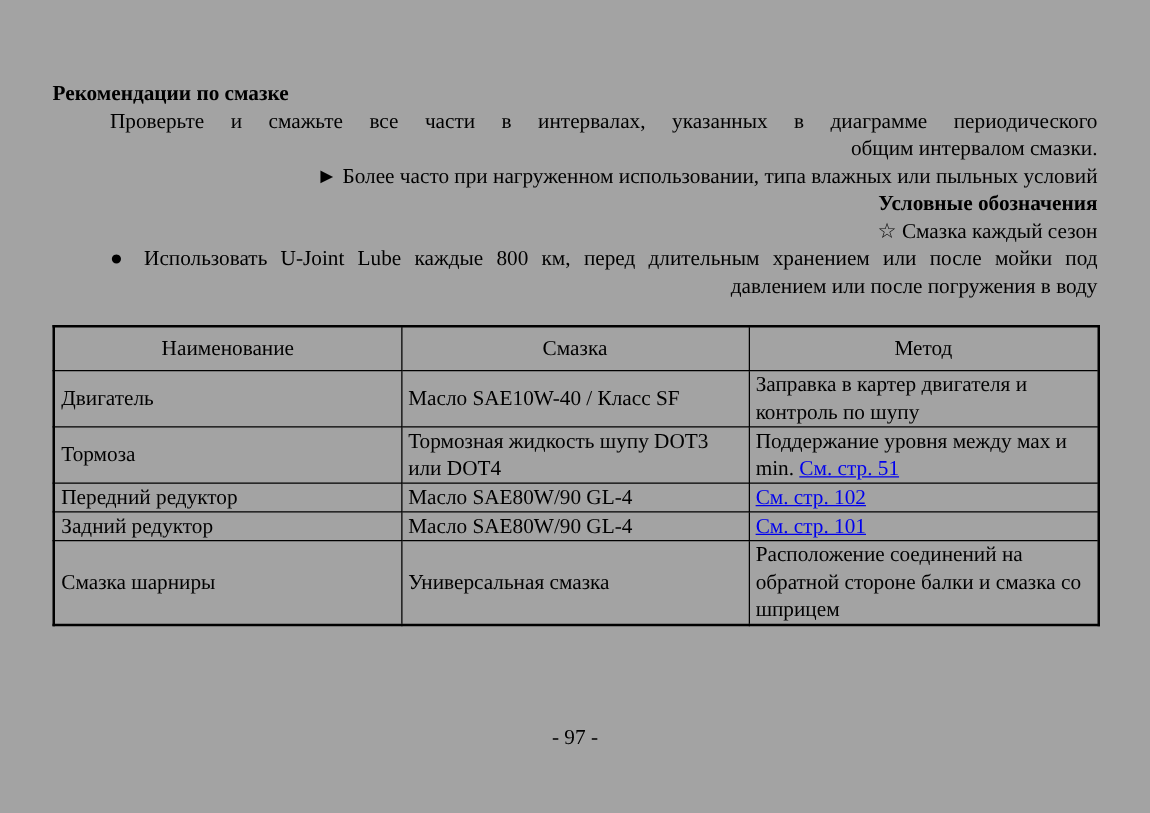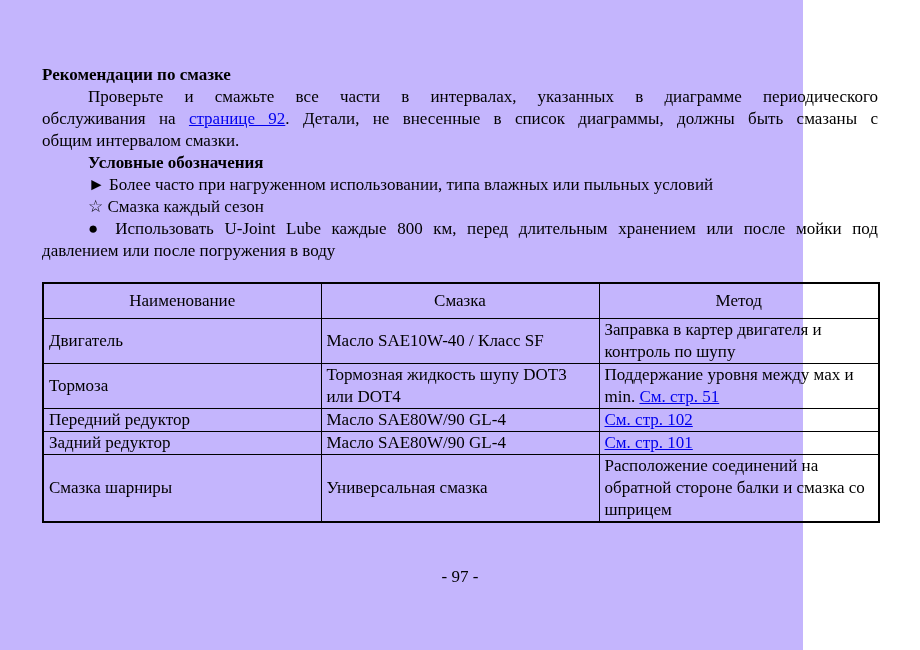--- a/index.html
+++ b/index.html
@@ -7,26 +7,26 @@
   body {
     width: 920px;
     height: 650px;
     overflow: hidden;
     font-family: "Liberation Serif", "DejaVu Serif", serif;
     color: #000000;
     font-size: 17px;
     line-height: 22px;
   }
   .page {
-    width: 803px;
+    width: 920px;
     height: 650px;
     padding: 64px 36px 0 42px;
-    background: #c4b5fd;
+    background: #a3a3a3;
   }
-  .line { width: 836px; }
+  .line { width: 836px; text-align: right; }
   .just { text-align: justify; text-align-last: justify; }
   .indent { text-indent: 46px; }
   .bold { font-weight: bold; }
   h1.doc-heading {
     font-size: 17px;
     line-height: 22px;
     font-weight: bold;
   }
   a.link, .link {
     color: var(--link-color, #0000EE);
@@ -55,43 +55,42 @@
     text-align: center;
     height: 35px;
   }
   table.lube-table td { text-align: left; }
   tbody tr:nth-child(1) td { height: 44px; }
   tbody tr:nth-child(2) td { height: 44px; }
   tbody tr:nth-child(3) td { height: 23px; }
   tbody tr:nth-child(4) td { height: 23px; }
   tbody tr:nth-child(5) td { height: 67px; }
   .page-number {
-    margin-top: 43px;
+    margin-top: 78px;
     text-align: center;
     width: 836px;
   }
   .sym { display: inline; }
 </style>
 </head>
 <body>
 
 <div class="page">
 
   <h1 class="doc-heading">Рекомендации по смазке</h1>
 
   <div>
     <div class="line just indent">Проверьте и смажьте все части в интервалах, указанных в диаграмме периодического</div>
-    <div class="line just"><span>обслуживания на </span><a href="#" class="link">странице 92</a><span>. Детали, не внесенные в список диаграммы, должны быть смазаны с</span></div>
     <div class="line">общим интервалом смазки.</div>
   </div>
 
   <div>
+    <div class="line indent"><span class="sym">►</span> <span>Более часто при нагруженном использовании, типа влажных или пыльных условий</span></div>
+
     <div class="line indent bold">Условные обозначения</div>
-
-    <div class="line indent"><span class="sym">►</span> <span>Более часто при нагруженном использовании, типа влажных или пыльных условий</span></div>
 
     <div class="line indent"><span class="sym">☆</span> <span>Смазка каждый сезон</span></div>
 
     <div class="line just indent"><span class="sym">●</span> <span>Использовать U-Joint Lube каждые 800 км, перед длительным хранением или после мойки под</span></div>
     <div class="line">давлением или после погружения в воду</div>
   </div>
 
   <table class="lube-table">
     <colgroup>
       <col style="width:278px">

